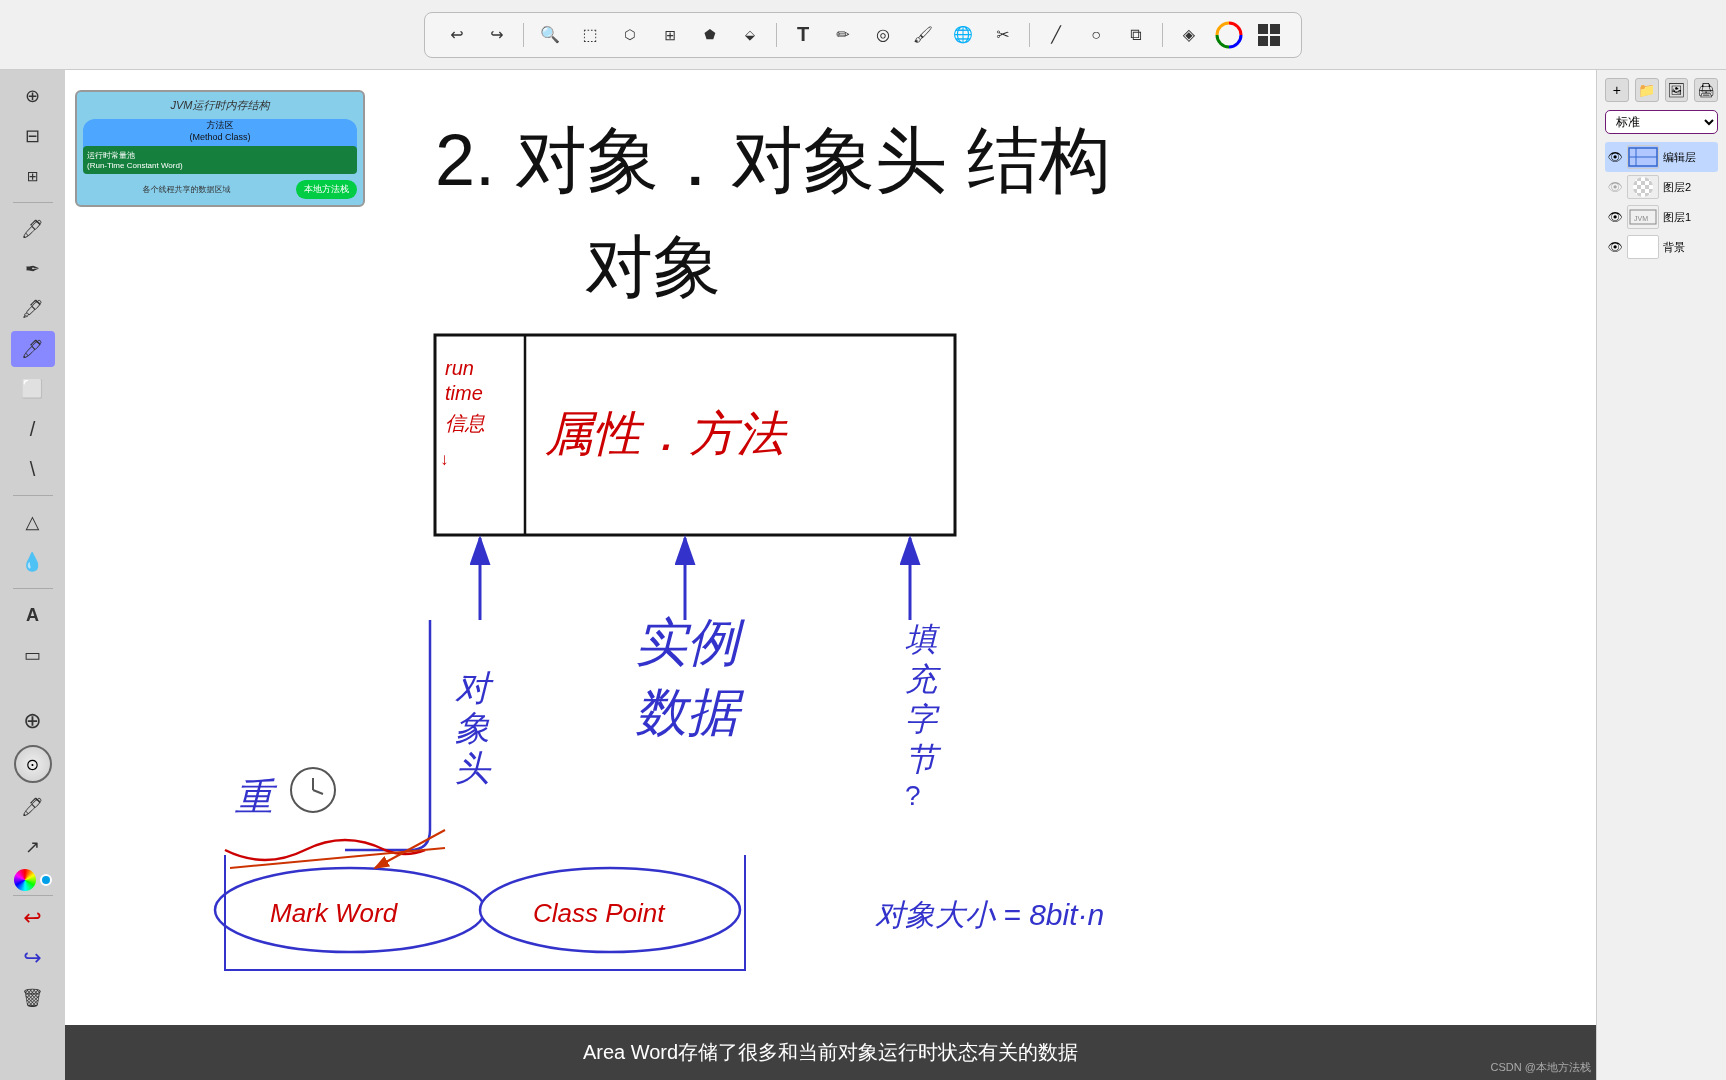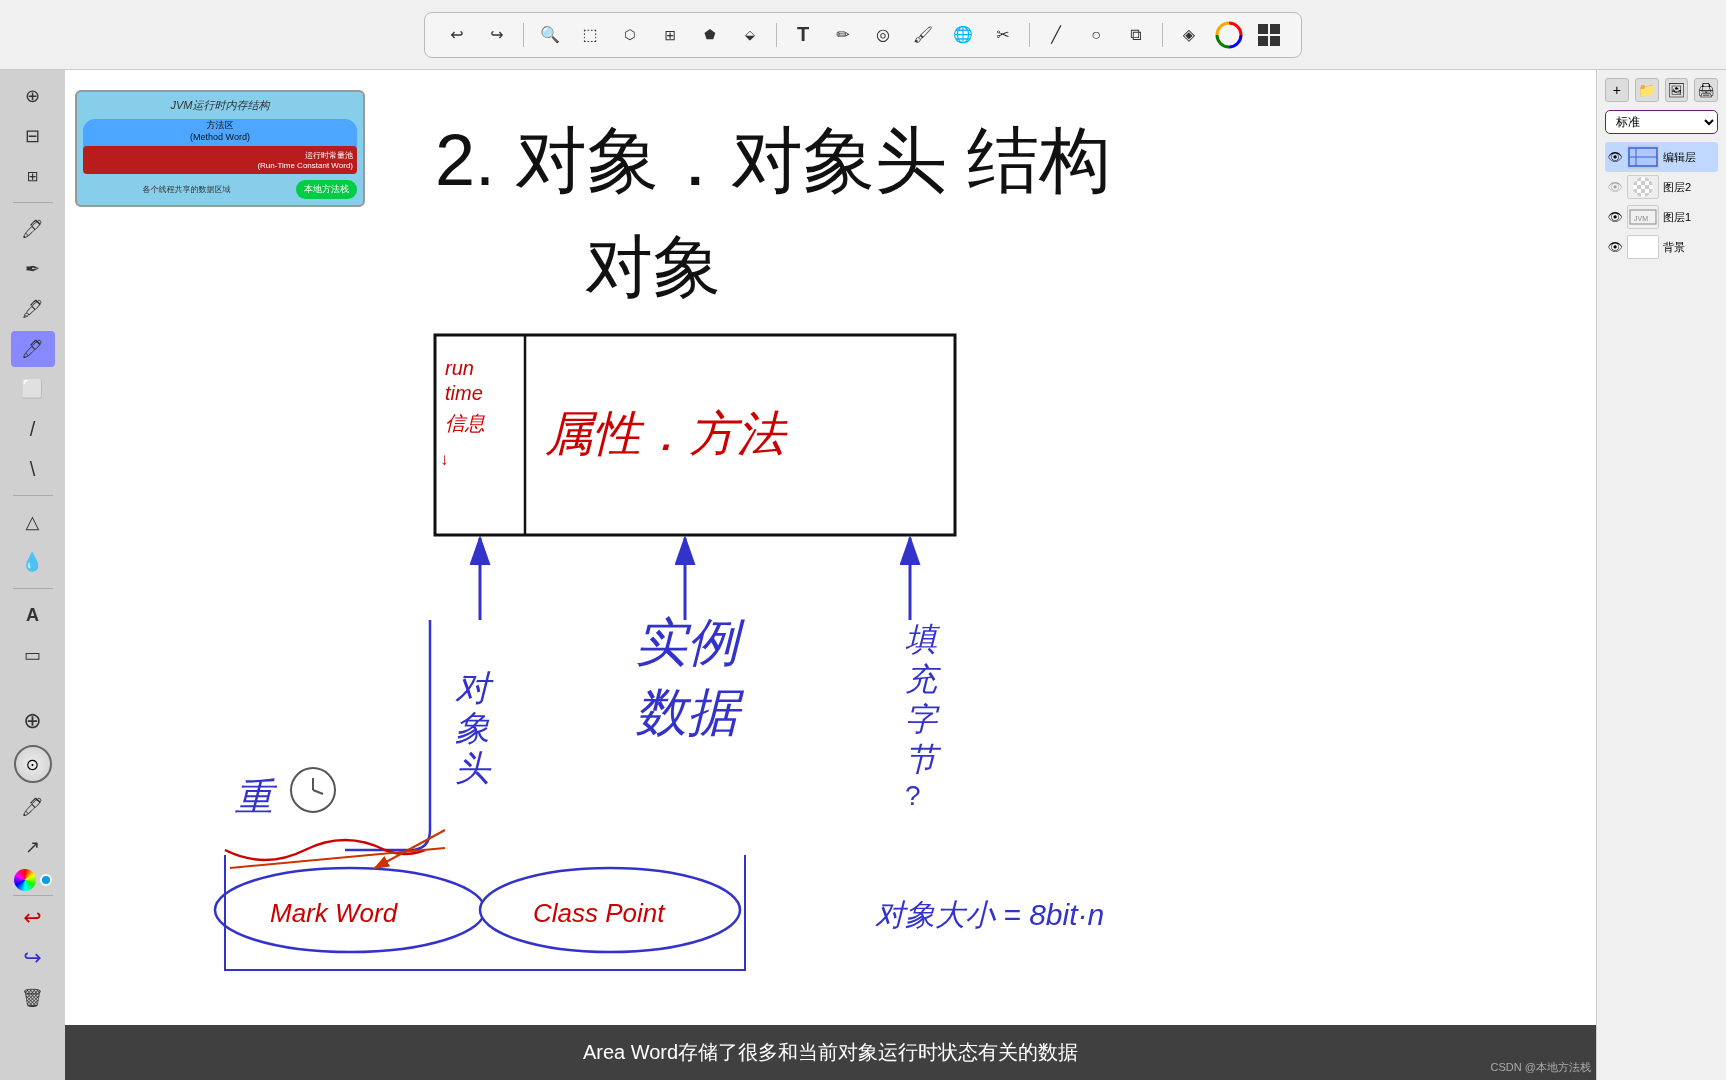--- a/index.html
+++ b/index.html
@@ -206,26 +206,26 @@
       text-align: center;
     }
 
     .jvm-blue-label {
       font-size: 9px;
       color: #111;
       margin-bottom: 4px;
     }
 
     .jvm-green-box {
-      background: #b91c1c;
+      background: #15803d;
       border-radius: 4px;
       padding: 4px;
       font-size: 8px;
       color: white;
-      text-align: right;
+      text-align: left;
     }
 
     .jvm-bottom-row {
       display: flex;
       gap: 6px;
       align-items: center;
     }
 
     .jvm-bottom-left {
       flex: 1;
@@ -384,21 +384,21 @@
   <div class="tool-btn">▭</div>
 </div>
 
 <div id="canvas-content">
 
   <div id="jvm-box">
     <div class="jvm-title">JVM运行时内存结构</div>
     <div class="jvm-blue-section">
       <div class="jvm-blue-label">
         <span>方法区</span><br>
-        <span>(Method Word)</span>
+        <span>(Method Class)</span>
       </div>
       <div class="jvm-green-box">
         <span>运行时常量池</span><br>
         <span>(Run-Time Constant Word)</span>
       </div>
     </div>
     <div class="jvm-bottom-row">
       <div class="jvm-bottom-left">各个线程共享的数据区域</div>
       <div class="jvm-bottom-right">本地方法栈</div>
     </div>

